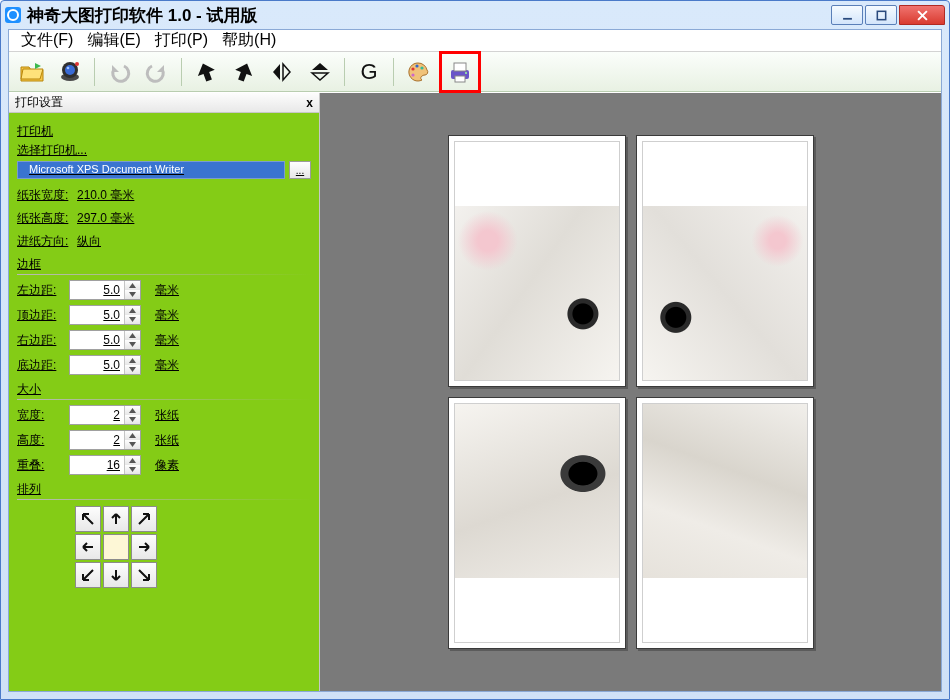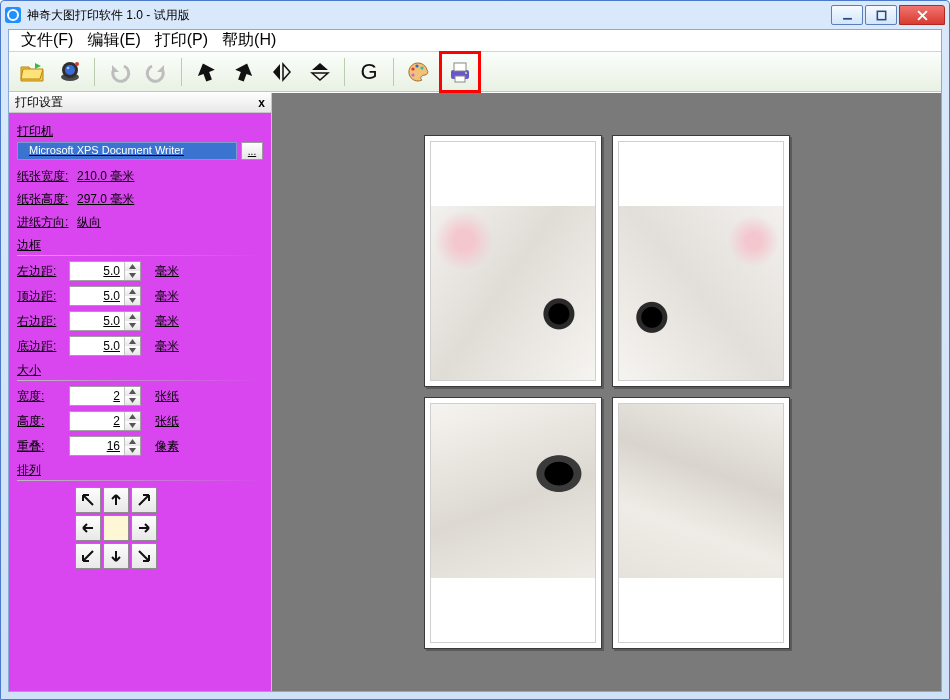--- a/index.html
+++ b/index.html
@@ -5,21 +5,21 @@
   * { box-sizing: border-box; font-family: "Microsoft YaHei", "SimSun", sans-serif; }
   body { margin:0; width:950px; height:700px; overflow:hidden; background:#fff; }
 
   
   .win { width:950px; height:700px; border:1px solid #4a7ac9; border-radius:4px 4px 0 0;
          background:linear-gradient(#d9e9fb,#cfe1f7); position:relative; }
   .titlebar { height:28px; display:flex; align-items:center; padding:0 4px; }
   .app-ico { width:16px; height:16px; border-radius:3px; background:#1e90ff;
              display:flex; align-items:center; justify-content:center; margin-right:6px;}
   .app-ico::after{content:""; width:8px;height:8px;border:2px solid #fff;border-radius:50%;}
-  .title { font-size:12px; color:#000; flex:1; }
+  .title { font-size:17px; color:#000; flex:1;font-weight:bold; }
   .winbtns { display:flex; gap:2px; }
   .wbtn { width:32px; height:20px; border:1px solid #5a7fb8; border-radius:2px;
           background:linear-gradient(#f6fbff,#d3e5fb); display:flex; align-items:center;
           justify-content:center; font-size:11px; color:#2a4a7d;}
   .wbtn.close { width:46px; background:linear-gradient(#f0746f,#d93b30); color:#fff;
                 border-color:#b02a22; border-radius:0 3px 0 0;}
   .wbtn svg{width:11px;height:11px;}
 
   
   .client { position:absolute; left:7px; right:7px; top:28px; bottom:7px;
@@ -32,21 +32,21 @@
   .toolbar { height:40px; background:linear-gradient(#fbfefb,#e8f1e3);
              border-bottom:1px solid #b9cdb0; display:flex; align-items:center;
              padding:0 6px; gap:4px;}
   .tbtn { width:34px; height:34px; display:flex; align-items:center; justify-content:center;
           border-radius:3px; }
   .tbtn svg{width:26px;height:26px;}
   .tsep { width:1px; height:28px; background:#b9cdb0; margin:0 3px;}
   .red-box{ border:3px solid #f00; padding:1px;}
 
   .workarea { position:absolute; top:63px; left:0; right:0; bottom:0; display:flex; }
-  .sidebar { width:263px; background:#d946ef; border-right:1px solid #c7c7c7;
+  .sidebar { width:311px; background:#84cc16; border-right:1px solid #c7c7c7;
              font-size:12px; color:#000; overflow:hidden;}
   .panel-hd { height:20px; background:linear-gradient(#fdfdfd,#e8e8e8);
               border-bottom:1px solid #c7c7c7; display:flex; align-items:center;
               padding:0 6px; font-size:12px; }
   .panel-hd .x{ margin-left:auto; font-weight:bold; cursor:default;}
   .panel-body{ padding:4px 8px 10px 8px;text-decoration:underline; }
 
   .sec-title{ margin:6px 0 2px 0; }
   .sec-underline{ padding-bottom:2px; margin-bottom:4px; position:relative;}
   .sec-underline::after{content:""; position:absolute; left:0; right:0; bottom:0;
@@ -223,20 +223,21 @@
     </div>
 
     <div class="workarea">
       <div class="sidebar">
         <div class="panel-hd">
           <span>打印设置</span>
           <span class="x">x</span>
         </div>
         <div class="panel-body">
           <div class="sec-title">打印机</div>
+          <div>选择打印机...</div>
           <div class="printer-sel">
             <div class="val">Microsoft XPS Document Writer</div>
             <div class="more">...</div>
           </div>
           <div class="kv">
               <span class="k">纸张宽度:</span>
               <span class="v">210.0 毫米</span>
             </div>
           <div class="kv">
               <span class="k">纸张高度:</span>

